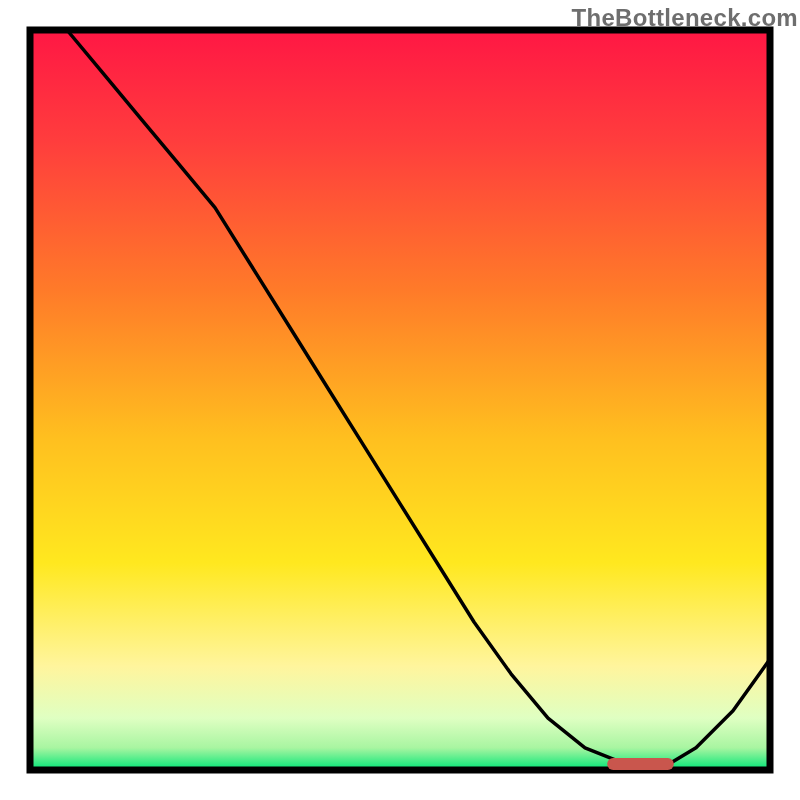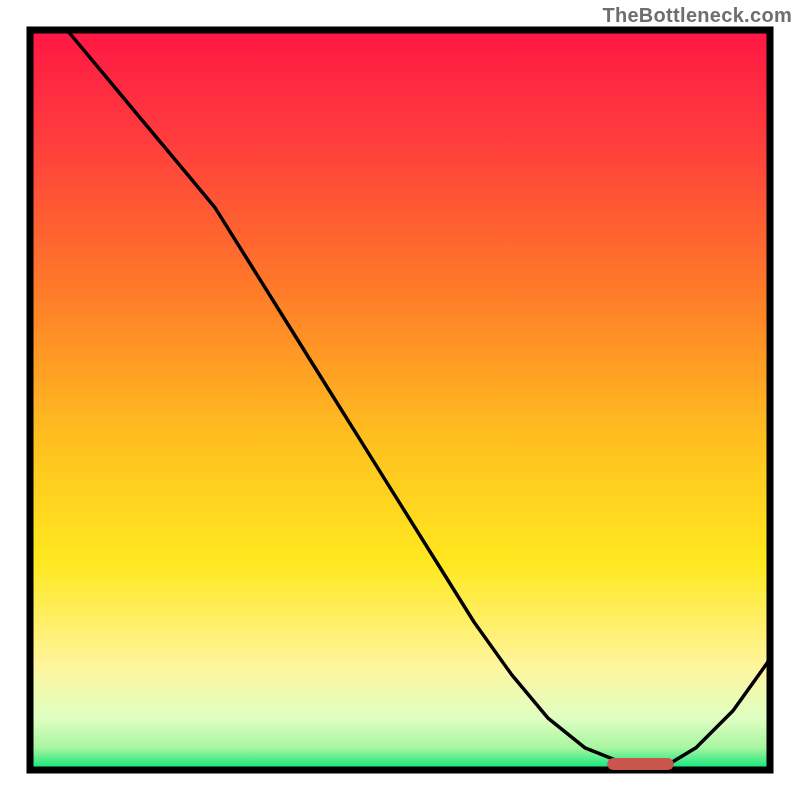--- a/index.html
+++ b/index.html
@@ -11,22 +11,22 @@
     font-family: Arial, Helvetica, sans-serif;
   }
   .container {
     position: relative;
     width: 800px;
     height: 800px;
   }
   .watermark {
     position: absolute;
     top: 4px;
-    right: 8px;
-    font-size: 20px;
+    right: 2px;
+    font-size: 24px;
     font-weight: 600;
     color: #6e6e6e;
     z-index: 10;
     letter-spacing: 0.3px;
   }
   svg {
     display: block;
   }
 </style>
 </head>

